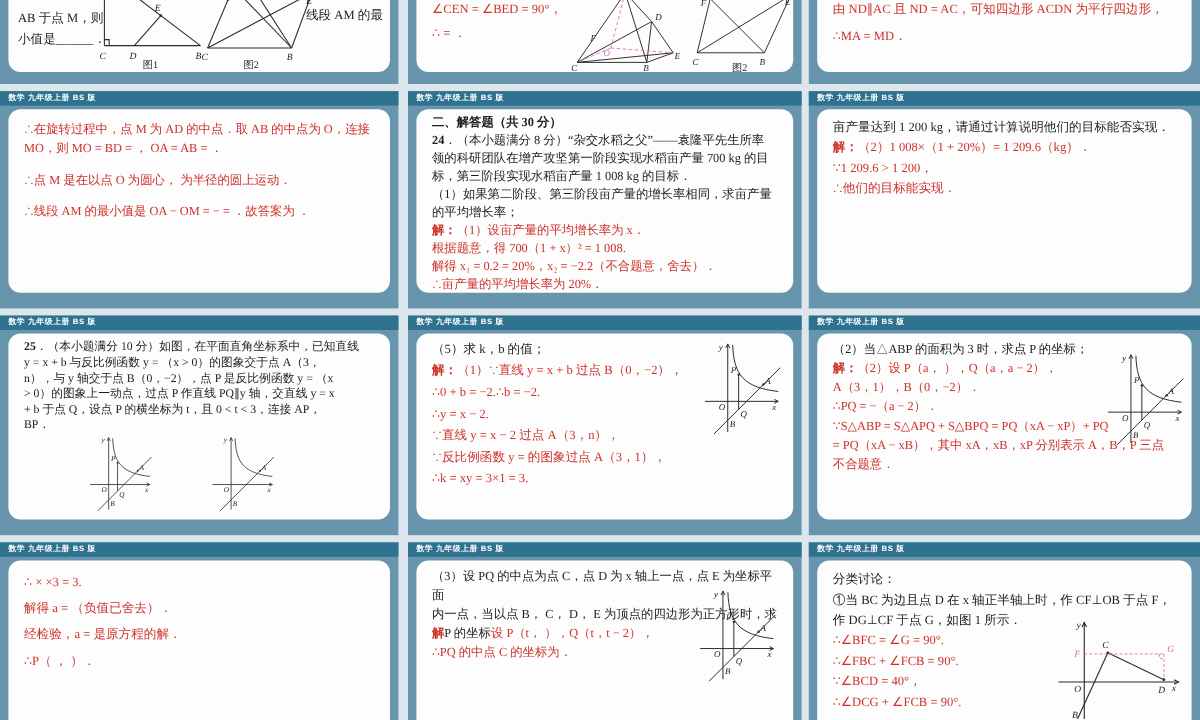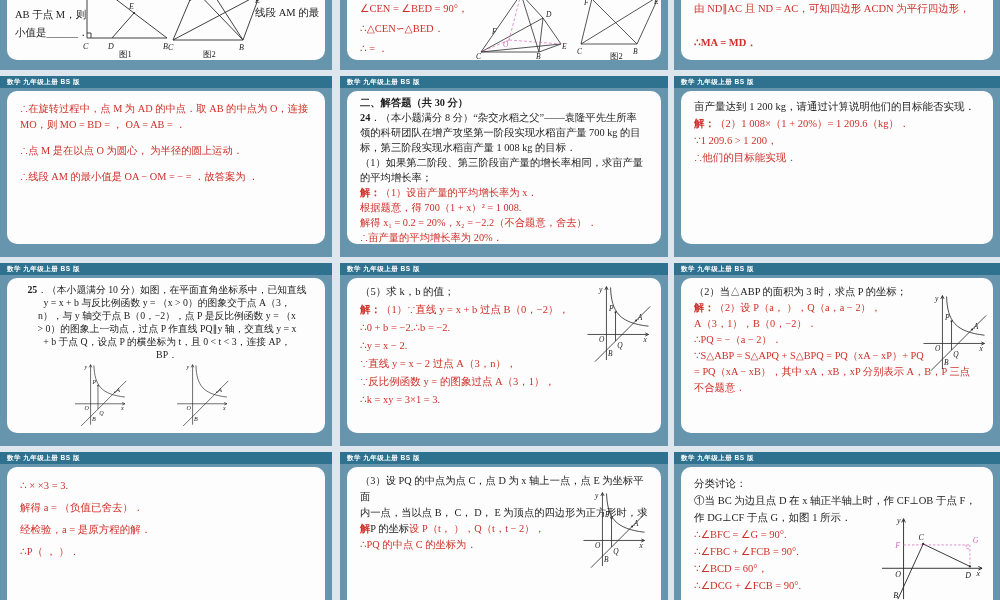--- a/index.html
+++ b/index.html
@@ -27,21 +27,21 @@
     position:absolute;left:7px;right:7px;top:15px;bottom:13px;
     background:#fdfdfd;border-radius:10px;overflow:hidden;
   }
   .r1 .slide{top:0;bottom:10px;border-radius:0 0 10px 10px;}
   .r4 .slide{bottom:-14px;}
   .txt{position:absolute;left:13px;top:5px;right:11px;}
   .ln{white-space:nowrap;overflow:hidden;}
   .c-k{color:#1c1c1c;}
   .c-r{color:#cf3028;}
   .bold{font-weight:bold;}
-  .lh13{font-size:9.8px;line-height:13px;text-align:center;}
+  .lh13{font-size:9.8px;line-height:13px;}
   .lh15{font-size:10.3px;line-height:15px;}
   .lh16{font-size:10.3px;line-height:16px;}
   .lh17{font-size:10.5px;line-height:17px;}
   .lh18{font-size:10.5px;line-height:18px;}
   .fig{position:absolute;}
   .figcap{position:absolute;font-size:9px;color:#1c1c1c;text-align:center;}
   .cutspan{position:absolute;font-size:10.5px;color:#1c1c1c;white-space:nowrap;margin-top:16px;}
 </style>
 </head>
 <body>
@@ -87,21 +87,20 @@
       </g>
       <text x="38" y="69" font-size="8.5" fill="#1c1c1c">图2</text>
     </svg>
   </div>
 </div>
 
 <div class="cell c2 r1">
   <div class="slide">
     <div class="txt lh18" style="top:0px;">
         <div class="ln"><span class="c-r">∠CEN = ∠BED = 90°，</span></div>
-        <div class="ln" style="margin-top: 2px;"><span class="c-r">∴△CEN∽△BED．</span></div>
         <div class="ln" style="margin-top: 2px;"><span class="c-r">∴ = ．</span></div>
       </div>
     <svg class="fig" style="left:128px;top:-8px;" width="92" height="68" viewBox="0 0 92 68">
       <g stroke="#2b2b2b" stroke-width="0.8" fill="none">
         <line x1="6" y1="60" x2="64" y2="60"></line>
         <line x1="6" y1="60" x2="46" y2="2"></line>
         <line x1="46" y1="2" x2="64" y2="60"></line>
         <line x1="46" y1="2" x2="68" y2="26"></line>
         <line x1="68" y1="26" x2="86" y2="52"></line>
         <line x1="86" y1="52" x2="64" y2="60"></line>
@@ -141,21 +140,21 @@
       </g>
       <text x="35" y="67" font-size="8.5" fill="#1c1c1c">图2</text>
     </svg>
   </div>
 </div>
 
 <div class="cell c3 r1">
   <div class="slide">
     <div class="txt lh18" style="top:0px;">
         <div class="ln"><span class="c-r">由 ND∥AC 且 ND = AC，可知四边形 ACDN 为平行四边形，</span></div>
-        <div class="ln" style="margin-top: 16px; font-weight: bold;"><span class="c-r">∴MA = MD．</span></div>
+        <div class="ln" style="margin-top: 4px;"><span class="c-r">∴MA = MD．</span></div>
       </div>
   </div>
 </div>
 
 <div class="cell c1 r2">
   <div class="cell-header"><span>数学 九年级上册 BS 版</span></div>
   <div class="slide">
     <div class="txt lh16" style="top:10px;">
         <div class="ln"><span class="c-r">∴在旋转过程中，点 M 为 AD 的中点．取 AB 的中点为 O，连接</span></div>
         <div class="ln"><span class="c-r">MO，则 MO = BD = ， OA = AB = ．</span></div>
@@ -373,21 +372,21 @@
 
 <div class="cell c3 r4">
   <div class="cell-header"><span>数学 九年级上册 BS 版</span></div>
   <div class="slide">
     <div class="txt lh17" style="top:8px;">
         <div class="ln"><span class="c-k">分类讨论：</span></div>
         <div class="ln"><span class="c-k">①当 BC 为边且点 D 在 x 轴正半轴上时，作 CF⊥OB 于点 F，</span></div>
         <div class="ln"><span class="c-k">作 DG⊥CF 于点 G，如图 1 所示．</span></div>
         <div class="ln"><span class="c-r">∴∠BFC = ∠G = 90°.</span></div>
         <div class="ln"><span class="c-r">∴∠FBC + ∠FCB = 90°.</span></div>
-        <div class="ln"><span class="c-r">∵∠BCD = 60°，</span></div>
+        <div class="ln"><span class="c-r">∵∠BCD = 40°，</span></div>
         <div class="ln"><span class="c-r">∴∠DCG + ∠FCB = 90°.</span></div>
       </div>
     <svg class="fig" style="right:6px;top:48px;" width="108" height="86" viewBox="0 0 115 92">
       <g stroke="#2b2b2b" stroke-width="1" fill="none">
         <line x1="26" y1="4" x2="26" y2="90"></line>
           <path d="M24,8 L26,4 L28,8"></path>
         <line x1="3" y1="57" x2="110" y2="57"></line>
           <path d="M106,55 L110,57 L106,59"></path>
         <line x1="20" y1="90" x2="47" y2="31"></line>
         <line x1="47" y1="31" x2="97" y2="55"></line>

